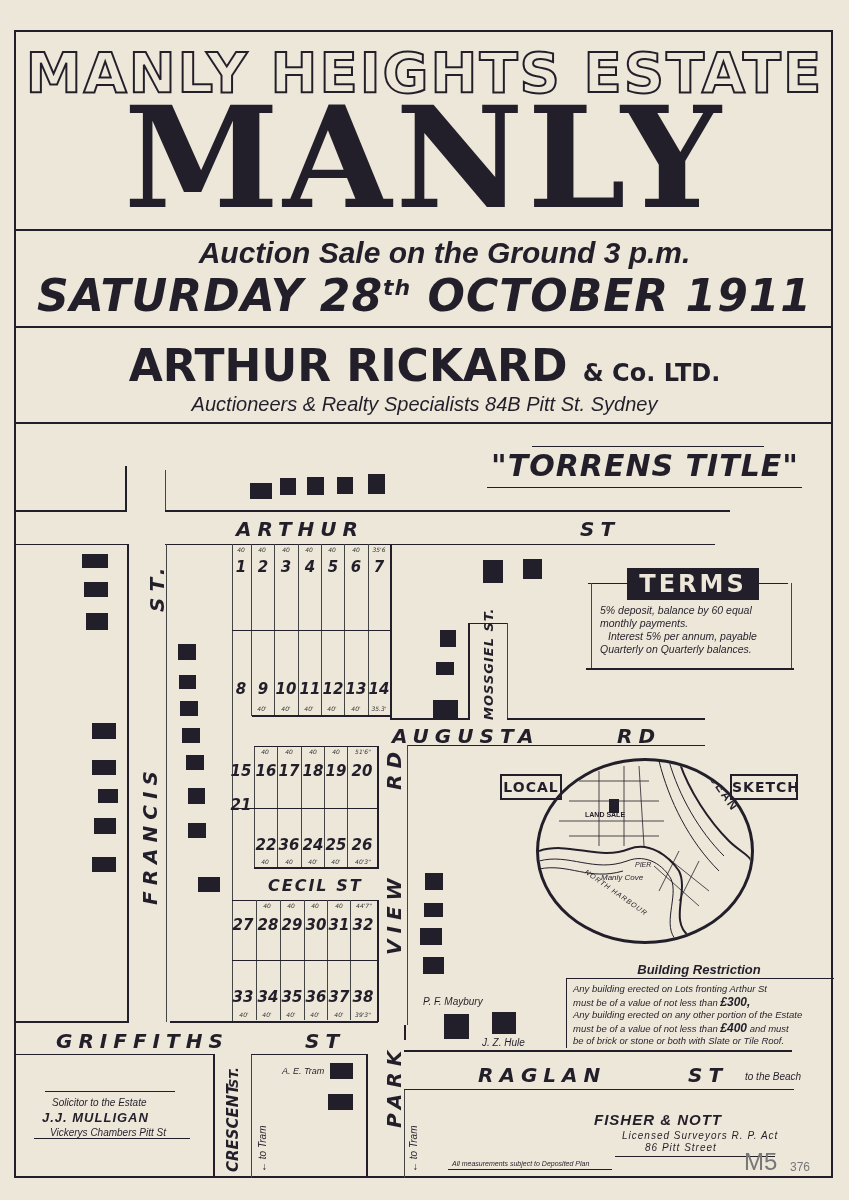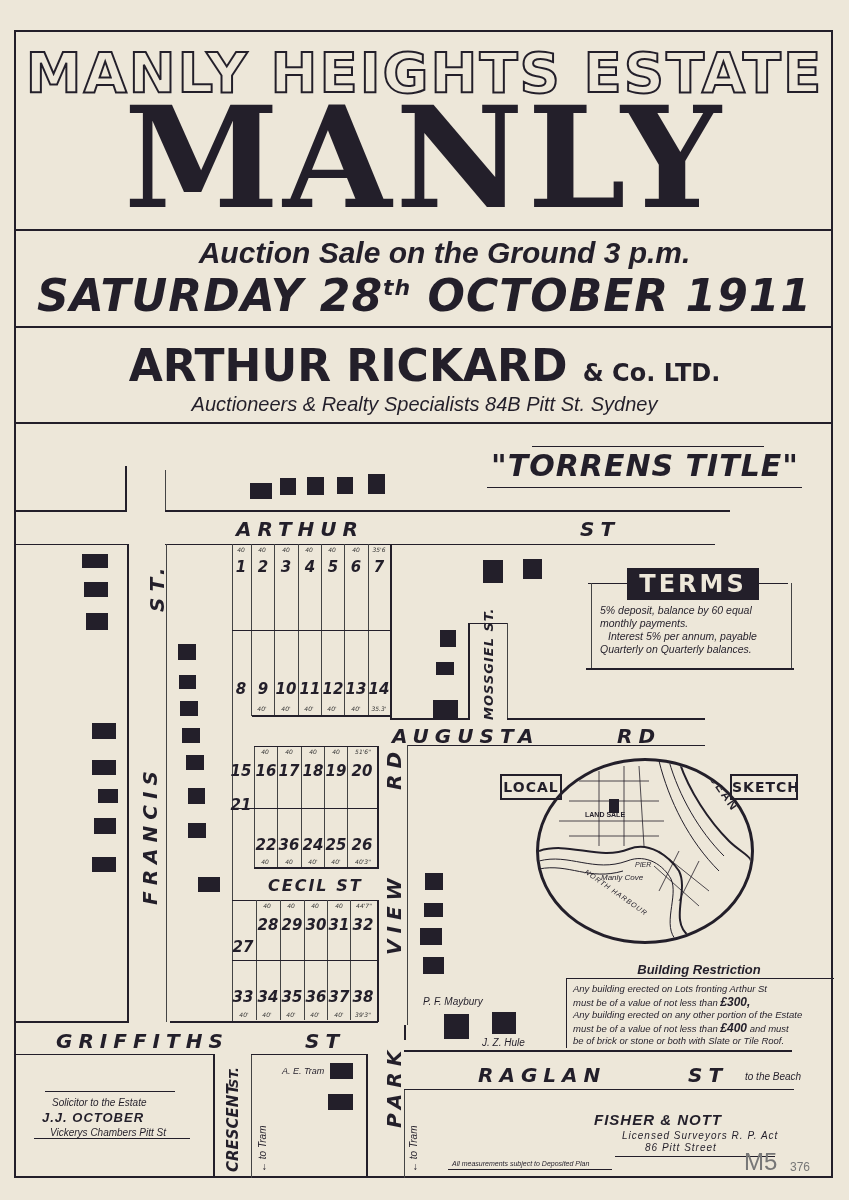--- a/index.html
+++ b/index.html
@@ -272,21 +272,21 @@
 <div class="vthin" style="left:350px;top:900px;height:120px;"></div>
 <div class="vline" style="left:377px;top:900px;height:122px;"></div>
 <div class="hthin" style="left:232px;top:960px;width:146px;"></div>
 
 <div class="dim" style="left:256px;top:902px;">40</div>
 <div class="dim" style="left:280px;top:902px;">40</div>
 <div class="dim" style="left:304px;top:902px;">40</div>
 <div class="dim" style="left:328px;top:902px;">40</div>
 <div class="dim" style="left:353px;top:902px;">44'7"</div>
 
-<div class="lot" style="left:231px;top:916px;margin-top:22px;">27</div>
+<div class="lot" style="left:231px;top:916px;">27</div>
 <div class="lot" style="left:256px;top:916px;">28</div>
 <div class="lot" style="left:280px;top:916px;">29</div>
 <div class="lot" style="left:304px;top:916px;">30</div>
 <div class="lot" style="left:327px;top:916px;">31</div>
 <div class="lot" style="left:351px;top:916px;">32</div>
 
 <div class="lot" style="left:231px;top:988px;">33</div>
 <div class="lot" style="left:256px;top:988px;">34</div>
 <div class="lot" style="left:280px;top:988px;">35</div>
 <div class="lot" style="left:304px;top:988px;">36</div>
@@ -362,21 +362,21 @@
 <div class="hthin" style="left:14px;top:1054px;width:200px;"></div>
 <div class="vline" style="left:213px;top:1054px;height:124px;"></div>
 <div class="vthin" style="left:251px;top:1054px;height:124px;"></div>
 <div class="hthin" style="left:251px;top:1054px;width:115px;"></div>
 <div class="vline" style="left:366px;top:1054px;height:124px;"></div>
 <div class="vline" style="left:404px;top:1025px;height:15px;"></div>
 <div class="hline" style="left:404px;top:1050px;width:388px;"></div>
 
 <div class="hthin" style="left:45px;top:1091px;width:130px;"></div>
 <div class="small-ital" style="left:52px;top:1097px;font-size:10px;">Solicitor to the Estate</div>
-<div class="small-ital" style="left:42px;top:1110px;font-size:13px;font-weight:bold;letter-spacing:1px;">J.J. OCTOBER</div>
+<div class="small-ital" style="left:42px;top:1110px;font-size:13px;font-weight:bold;letter-spacing:1px;">J.J. MULLIGAN</div>
 <div class="small-ital" style="left:50px;top:1127px;font-size:10px;">Vickerys Chambers Pitt St</div>
 <div class="hthin" style="left:34px;top:1138px;width:156px;"></div>
 
 <div class="street v" style="left:224px;top:1172px;font-size:15px;letter-spacing:0;">CRESCENT</div>
 <div class="street v" style="left:226px;top:1088px;font-size:13px;letter-spacing:0;">ST.</div>
 <div class="small-ital" style="left:257px;top:1172px;font-size:10px;transform-origin:left top;transform:rotate(-90deg);">← to Tram</div>
 
 <div class="small-ital" style="left:282px;top:1066px;font-size:9px;">A. E. Tram</div>
 <div class="bldg" style="left:330px;top:1063px;width:23px;height:16px;"></div>
 <div class="bldg" style="left:328px;top:1094px;width:25px;height:16px;"></div>

